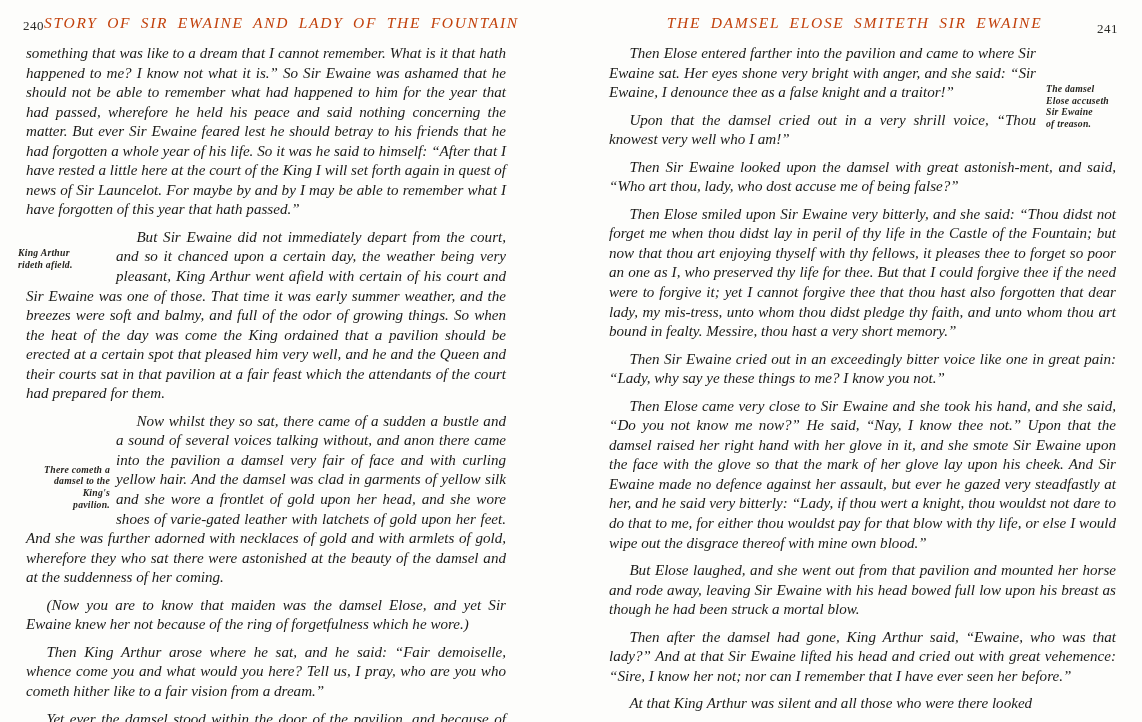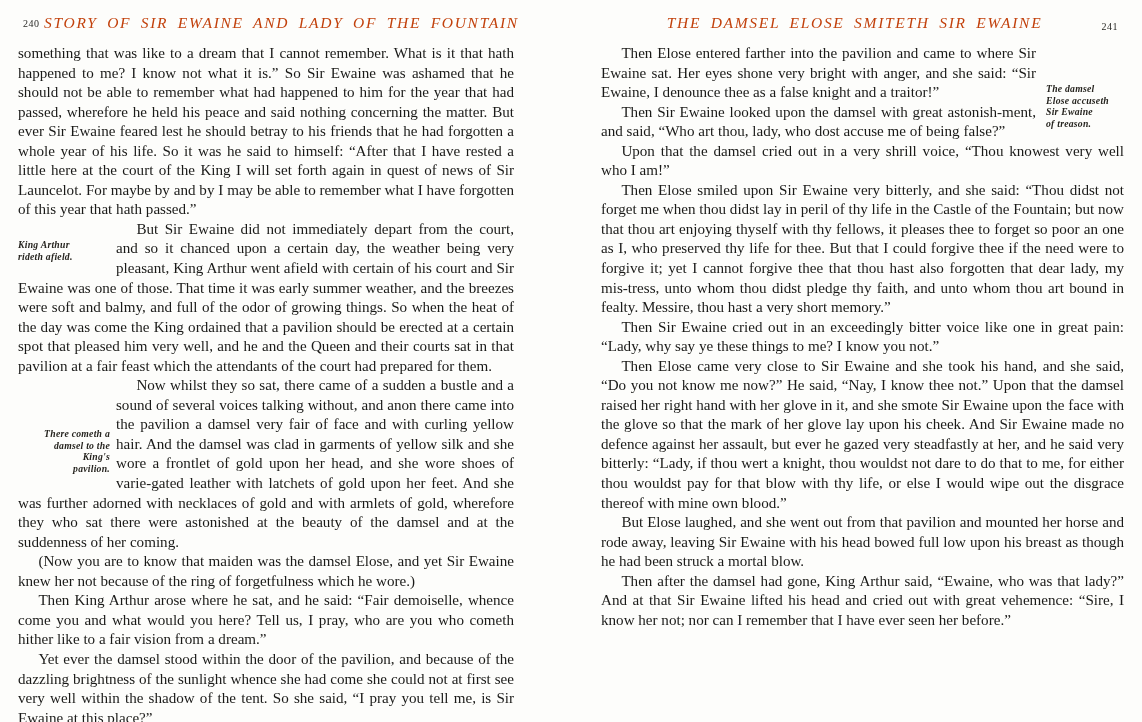--- a/index.html
+++ b/index.html
@@ -31,21 +31,21 @@
   .page-right { width: 571px; padding: 10px 18px 0 30px; }
 
   
   .running-head {
     position: relative;
     height: 26px;
     white-space: nowrap;
   }
   .folio {
     font-family: "Liberation Serif", "DejaVu Serif", serif;
-    font-size: 10px;
+    font-size: 13px;
     letter-spacing: 0.5px;
     color: #2a2a26;
     position: absolute;
     top: 8px;
   }
   .page-left .folio  { left: 5px; }
   .page-right .folio { right: 6px; top: 11px; }
 
   .head-title {
     font-size: 15.5px;
@@ -64,22 +64,23 @@
   .column {
     position: relative;
     font-size: 15.1px;
     line-height: 19.55px;
     text-align: justify;
     text-justify: inter-word;
     hyphens: manual;
     margin-top: 8px;
   }
   .column p {
-    margin: 0;
+    margin: 8px;
     text-indent: 1.35em;
+    font-style: italic;
   }
   .column p.noindent { text-indent: 0; }
 
   
   .marginal {
     float: left;
     clear: left;
     font-style: italic;
     font-weight: bold;
     font-size: 9.7px;
@@ -146,24 +147,25 @@
     <div class="column">
 
       <div class="marginal marginal-right" style="margin-top:39.1px;">
         <span>The damsel</span>
         <span>Elose accuseth</span>
         <span>Sir Ewaine</span>
         <span>of treason.</span>
       </div>
 
       <p>Then Elose entered farther into the pavilion and came to where Sir Ewaine sat. Her eyes shone very bright with anger, and she said: “Sir Ewaine, I denounce thee as a false knight and a traitor!”</p>
+      <p>Upon that the damsel cried out in a very shrill voice, “Thou knowest very well who I am!”</p>
       <p>Then Sir Ewaine looked upon the damsel with great astonish-ment, and said, “Who art thou, lady, who dost accuse me of being false?”</p>
-      <p>Upon that the damsel cried out in a very shrill voice, “Thou knowest very well who I am!”</p>
       <p>Then Elose smiled upon Sir Ewaine very bitterly, and she said: “Thou didst not forget me when thou didst lay in peril of thy life in the Castle of the Fountain; but now that thou art enjoying thyself with thy fellows, it pleases thee to forget so poor an one as I, who preserved thy life for thee. But that I could forgive thee if the need were to forgive it; yet I cannot forgive thee that thou hast also forgotten that dear lady, my mis-tress, unto whom thou didst pledge thy faith, and unto whom thou art bound in fealty. Messire, thou hast a very short memory.”</p>
       <p>Then Sir Ewaine cried out in an exceedingly bitter voice like one in great pain: “Lady, why say ye these things to me? I know you not.”</p>
       <p>Then Elose came very close to Sir Ewaine and she took his hand, and she said, “Do you not know me now?” He said, “Nay, I know thee not.” Upon that the damsel raised her right hand with her glove in it, and she smote Sir Ewaine upon the face with the glove so that the mark of her glove lay upon his cheek. And Sir Ewaine made no defence against her assault, but ever he gazed very steadfastly at her, and he said very bitterly: “Lady, if thou wert a knight, thou wouldst not dare to do that to me, for either thou wouldst pay for that blow with thy life, or else I would wipe out the disgrace thereof with mine own blood.”</p>
       <p>But Elose laughed, and she went out from that pavilion and mounted her horse and rode away, leaving Sir Ewaine with his head bowed full low upon his breast as though he had been struck a mortal blow.</p>
       <p>Then after the damsel had gone, King Arthur said, “Ewaine, who was that lady?” And at that Sir Ewaine lifted his head and cried out with great vehemence: “Sire, I know her not; nor can I remember that I have ever seen her before.”</p>
+      <p>At that King Arthur was silent and all those who were there looked</p>
 
     </div>
   </div>
 
 </div>
 
 </body></html>

